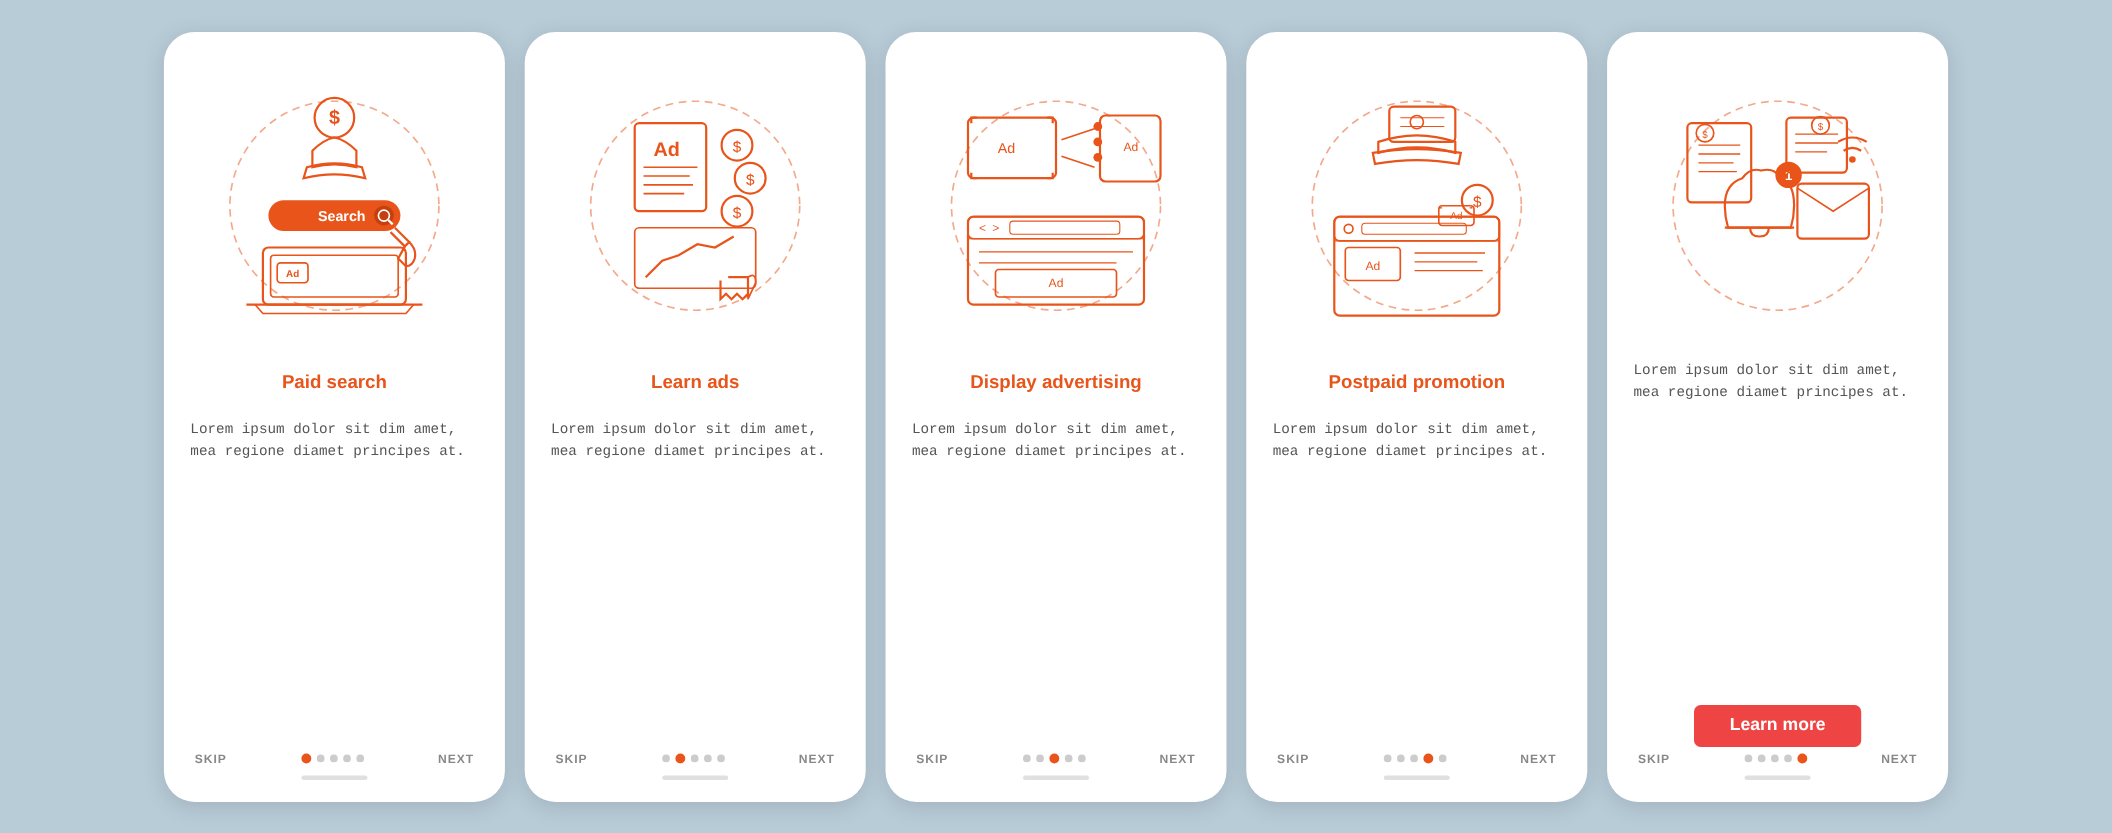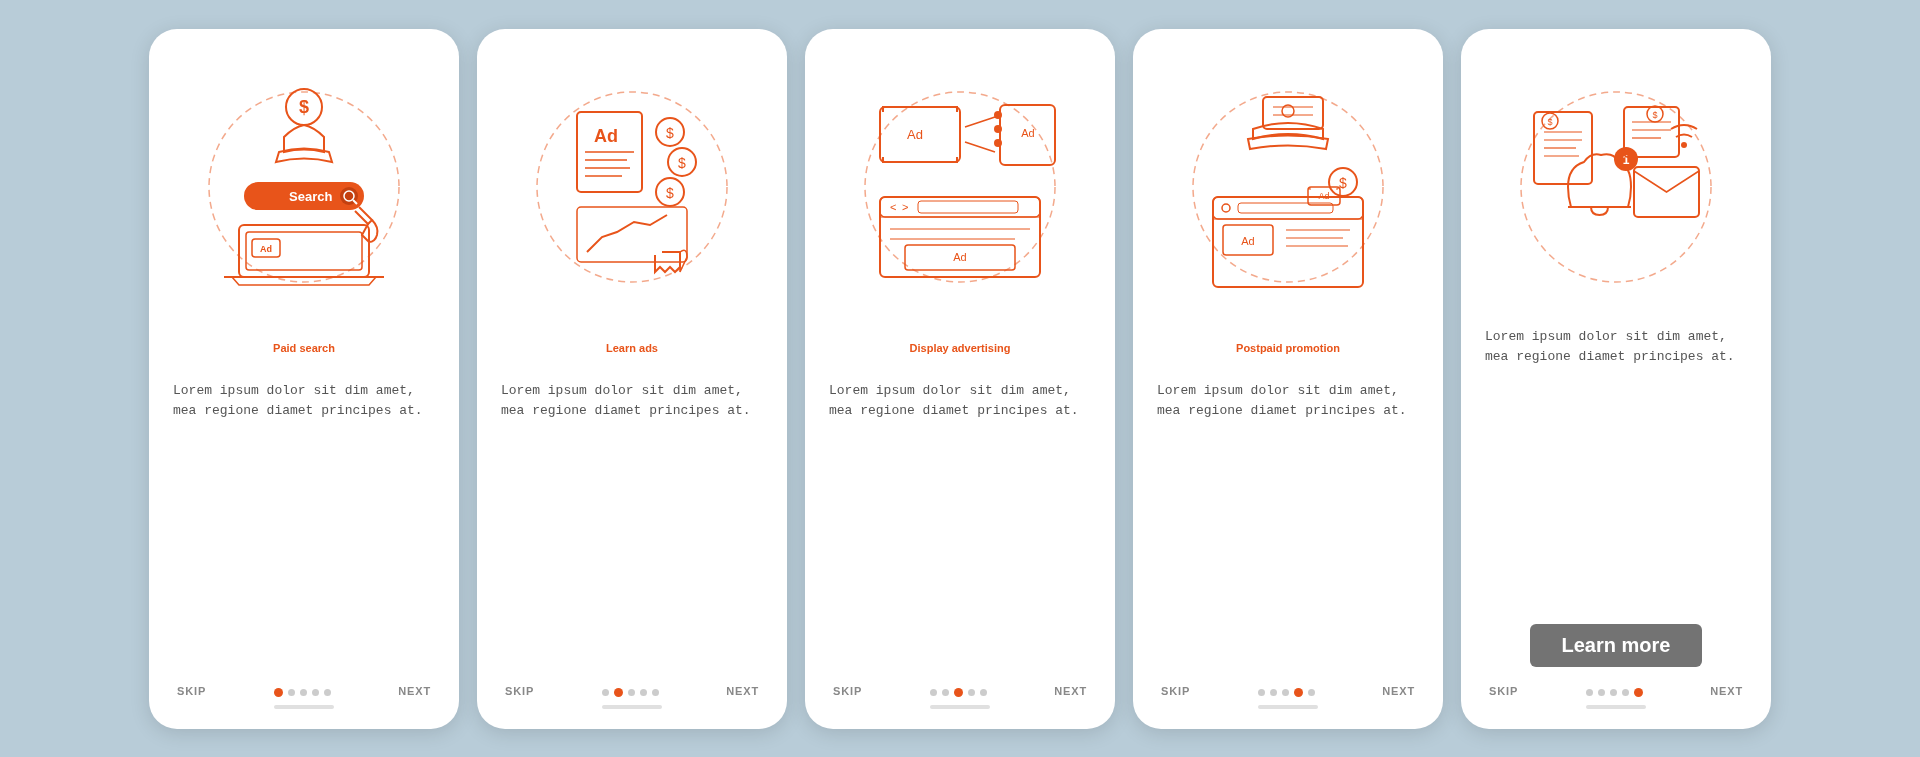--- a/index.html
+++ b/index.html
@@ -38,57 +38,57 @@
       align-items: center;
       justify-content: center;
       flex-shrink: 0;
     }
     .card-illustration svg {
       width: 220px;
       height: 220px;
     }
     .card-title {
       color: #e8541a;
-      font-size: 11px;
+      font-size: 17px;
       font-weight: 600;
       text-align: center;
       margin-top: 10px;
       line-height: 1.3;
       min-height: 44px;
       display: flex;
       align-items: center;
       justify-content: center;
     }
     .card-body {
       color: #555;
       font-size: 13px;
       text-align: left;
       margin-top: 10px;
       line-height: 1.6;
       flex: 1;
       font-family: Liberation Mono, monospace;
     }
     .learn-more-btn {
-      background: #737373;
+      background: #ef4444;
       color: #fff;
       border: none;
       border-radius: 6px;
       padding: 10px 32px;
-      font-size: 20px;
+      font-size: 16px;
       font-weight: 600;
       cursor: pointer;
       margin-top: 10px;
       margin-bottom: 4px;
     }
     .card-nav {
       display: flex;
-      align-items: flex-end;
+      align-items: flex-start;
       justify-content: space-between;
       width: 100%;
-      margin-top: 14px;
+      margin-top: 2px;
       padding: 0 4px;
       gap: 29px;
     }
     .nav-label {
       color: #888;
       font-size: 11px;
       font-weight: 700;
       letter-spacing: 0.08em;
       cursor: pointer;
     }

